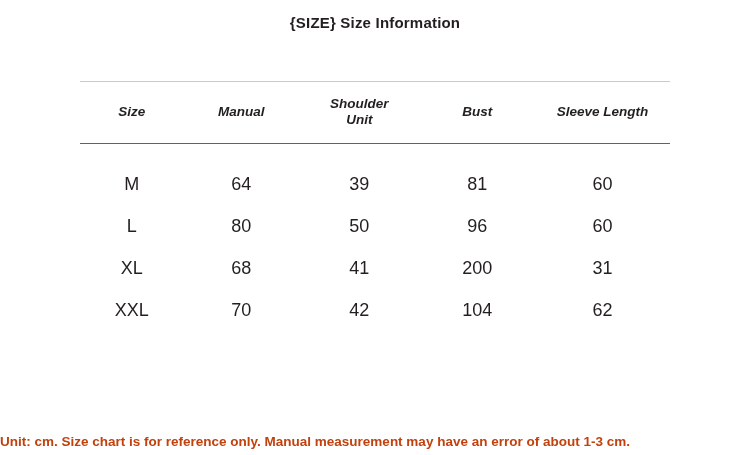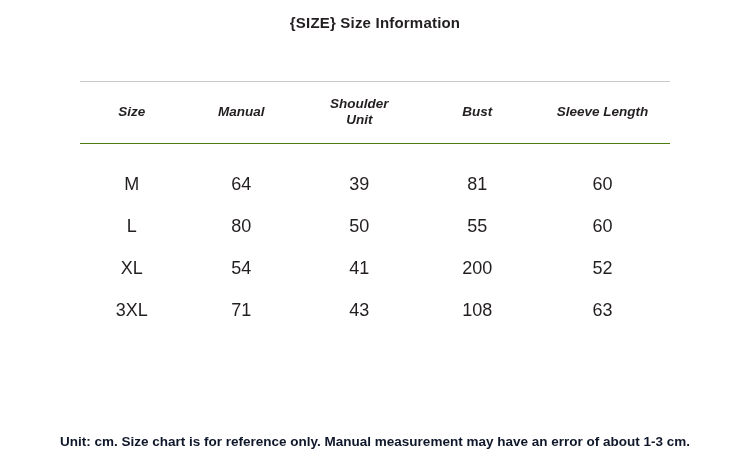--- a/index.html
+++ b/index.html
@@ -66,24 +66,24 @@
   .col-size   { width: 17.5%; }
   .col-length { width: 19.5%; }
   .col-shoulder { width: 20.5%; }
   .col-bust   { width: 19.5%; }
   .col-sleeve { width: 23%; }
   .footnote {
     position: absolute;
     left: 0;
     right: 0;
     bottom: 20px;
-    text-align: center;
+    text-align: left;
     font-size: 13.5px;
     font-weight: 700;
-    color: #0f172a;
+    color: #c2410c;
   }
 </style>
 </head>
 <body>
 
 <div class="page">
 
   <div class="title">{SIZE} Size Information</div>
 
   <div class="table-wrap">
@@ -113,36 +113,36 @@
           <td>M</td>
           <td>64</td>
           <td>39</td>
           <td>81</td>
           <td>60</td>
         </tr>
         <tr>
           <td>L</td>
           <td>80</td>
           <td>50</td>
-          <td>55</td>
+          <td>96</td>
           <td>60</td>
         </tr>
         <tr>
           <td>XL</td>
-          <td>54</td>
+          <td>68</td>
           <td>41</td>
           <td>200</td>
-          <td>52</td>
+          <td>31</td>
         </tr>
         <tr>
-          <td>3XL</td>
-          <td>71</td>
-          <td>43</td>
-          <td>108</td>
-          <td>63</td>
+          <td>XXL</td>
+          <td>70</td>
+          <td>42</td>
+          <td>104</td>
+          <td>62</td>
         </tr>
       </tbody>
     </table>
   </div>
 
   <div class="footnote">Unit: cm. Size chart is for reference only. Manual measurement may have an error of about 1-3 cm.</div>
 
 </div>
 
 </body></html>

